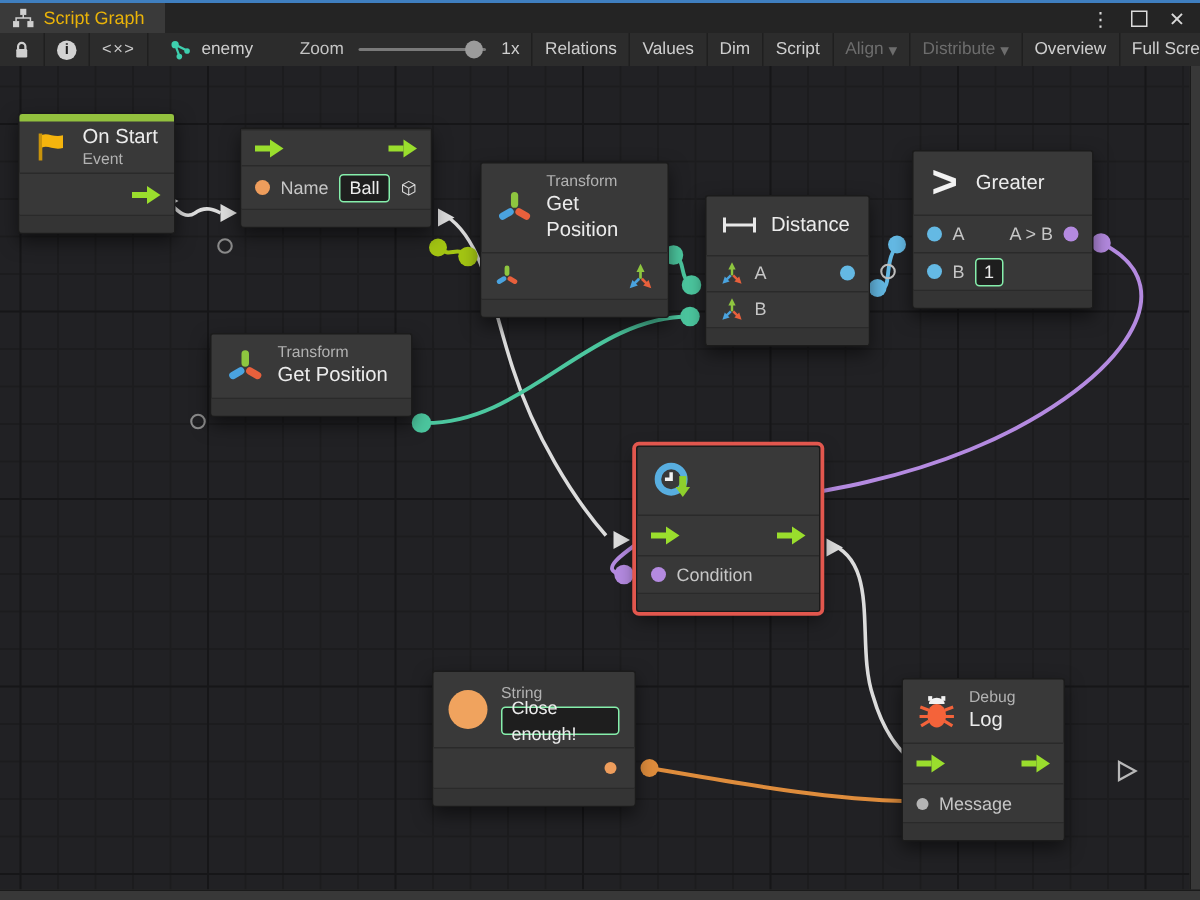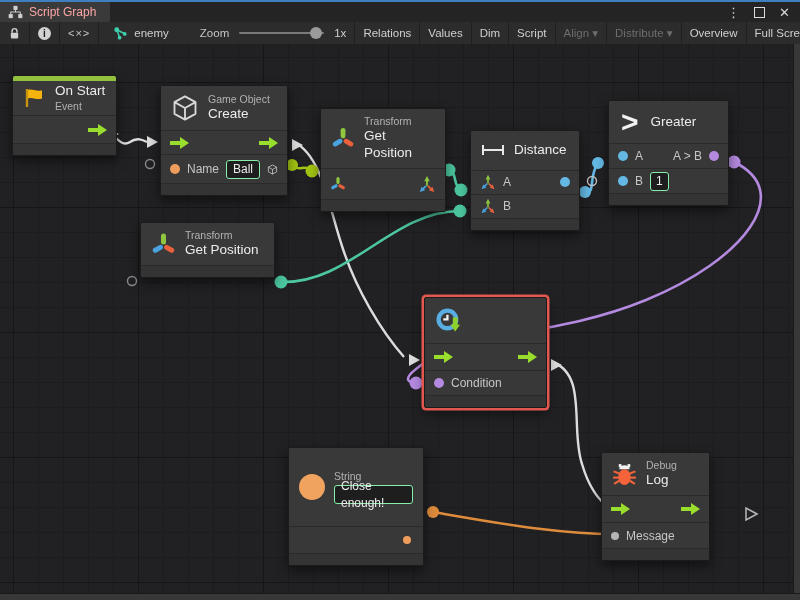--- a/index.html
+++ b/index.html
@@ -4,21 +4,21 @@
 <style>
   html,body{margin:0;padding:0;}
   body{width:800px;height:600px;position:relative;overflow:hidden;
        font-family:"Liberation Sans",sans-serif;background:#282828;
        -webkit-font-smoothing:antialiased;}
   
   .blueline{position:absolute;left:0;top:0;width:800px;height:2px;background:#3f7fc0;}
   .titlebar{position:absolute;left:0;top:2px;width:800px;height:20px;background:#242424;
             display:flex;align-items:center;}
   .tab{height:20px;background:#3a3a3a;display:flex;align-items:center;gap:6px;
-       padding:0 14px 0 8px;color:#fca5a5;font-size:12px;}
+       padding:0 14px 0 8px;color:#eab308;font-size:12px;}
   .winctrl{margin-left:auto;display:flex;align-items:center;gap:14px;padding-right:10px;color:#d8d8d8;}
   .winctrl .glyph{font-size:13px;line-height:1;cursor:default;}
   .maxbox{width:9px;height:9px;border:1.5px solid #dcdcdc;}
   .toolbar{position:absolute;left:0;top:22px;width:800px;height:22px;background:#2c2c2c;
            display:flex;align-items:stretch;font-size:11.5px;color:#cfcfcf;}
   .tseg{display:flex;align-items:center;justify-content:center;border-right:1px solid #1f1f1f;
         padding:0 8px;white-space:nowrap;}
   .tseg.dim{color:#6d6d6d;}
   .gctx{flex:1;justify-content:flex-start;gap:6px;padding-left:14px;}
   .locksvg,.tabicon{display:block;}
@@ -265,29 +265,20 @@
       </div>
     </div>
     <div class="nrow" style="height:27px">
       <span class="flexsp"></span>
       <span class="tarrow"></span>
     </div>
     <div class="nfoot"></div>
   </div>
 
   <div class="node" style="left:160px;top:41px;width:126px">
-    <div class="nhead">
-      <svg width="28" height="28">
-          <use href="#cube"></use>
-        </svg>
-      <div>
-        <div class="ncat">Game Object</div>
-        <div class="ntitle">Create</div>
-      </div>
-    </div>
     <div class="nrow" style="height:23px">
       <span class="tarrow"></span>
       <span class="flexsp"></span>
       <span class="tarrow"></span>
     </div>
     <div class="nrow" style="height:28px">
       <span class="dot" style="background:#ee9d5c"></span>
       <span class="plabel">Name</span>
       <span class="field">Ball</span>
       <svg width="17" height="17" style="margin-left:auto">
@@ -388,21 +379,21 @@
       <span class="tarrow"></span>
     </div>
     <div class="nrow" style="height:24px">
       <span class="dot" style="background:#b48ae0"></span>
       <span class="plabel">Condition</span>
     </div>
     <div class="nfoot"></div>
   </div>
 
   <div class="node" style="left:288px;top:403px;width:134px">
-    <div class="nhead" style="padding:22px 10px">
+    <div class="nhead" style="padding:8px 10px">
       <span class="orangecircle"></span>
       <div>
         <div class="ncat">String</div>
         <span class="field" style="margin-top:2px">Close enough!</span>
       </div>
     </div>
     <div class="nrow" style="height:26px">
       <span class="flexsp"></span>
       <span class="dot sm" style="background:#ee9d5c;margin-right:3px"></span>
     </div>

